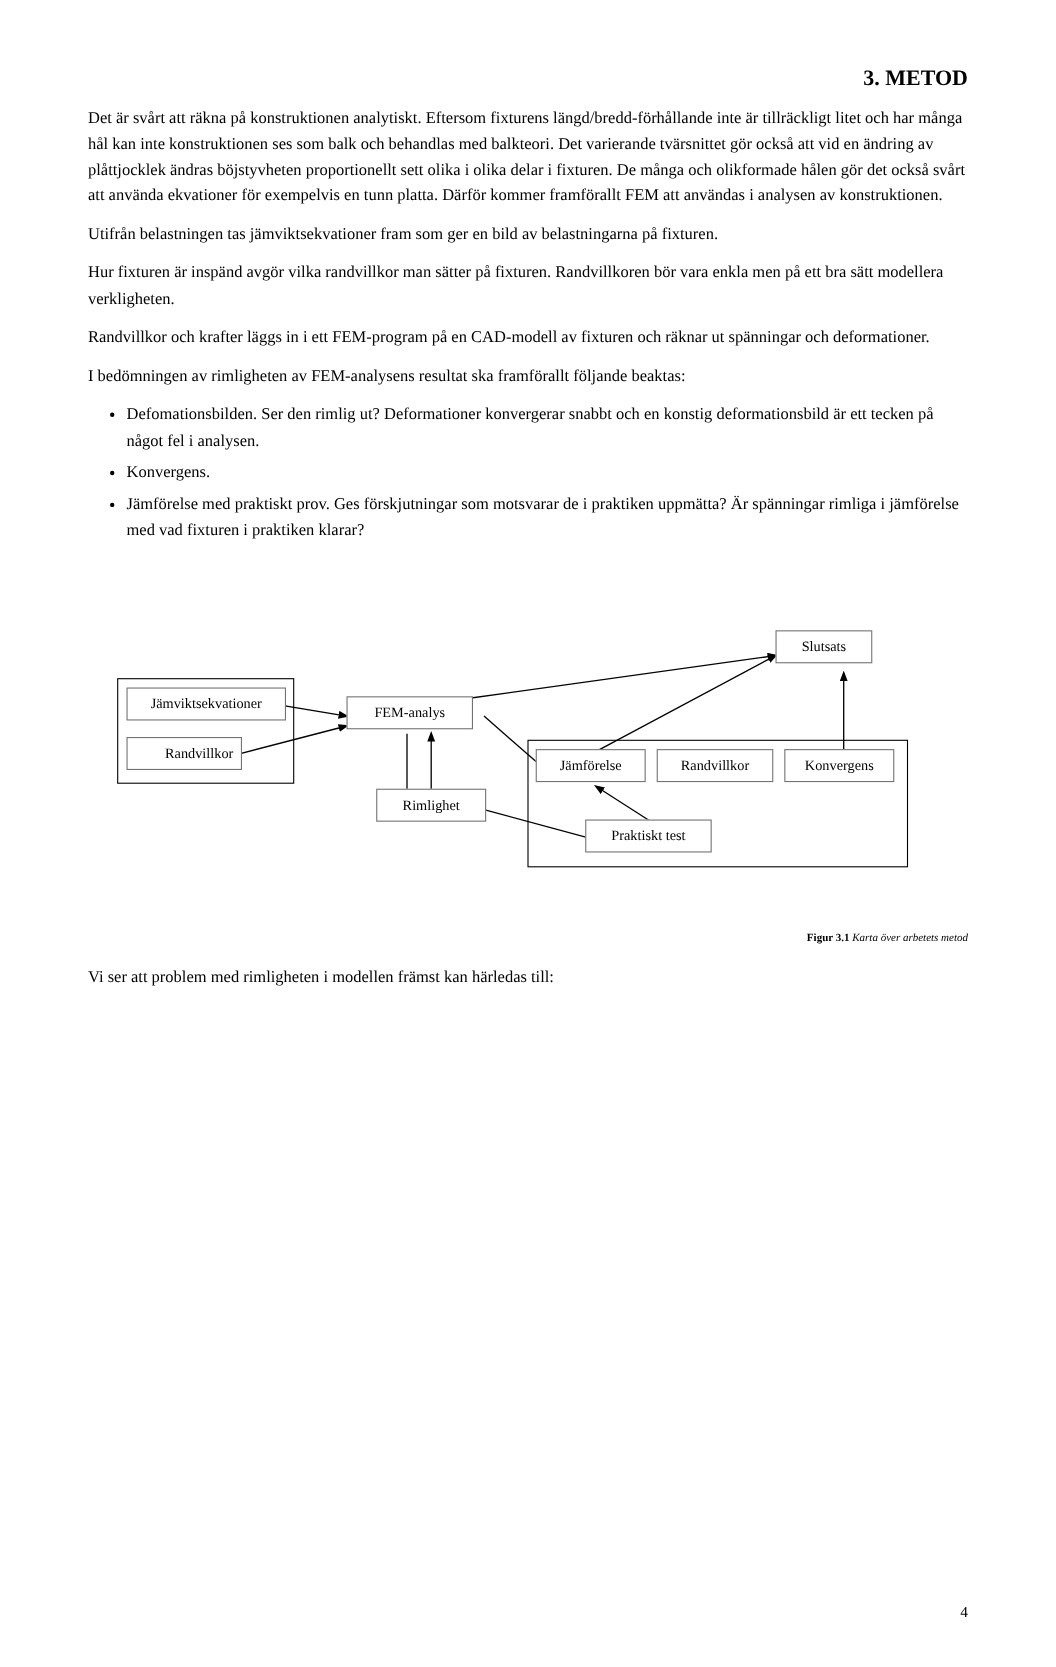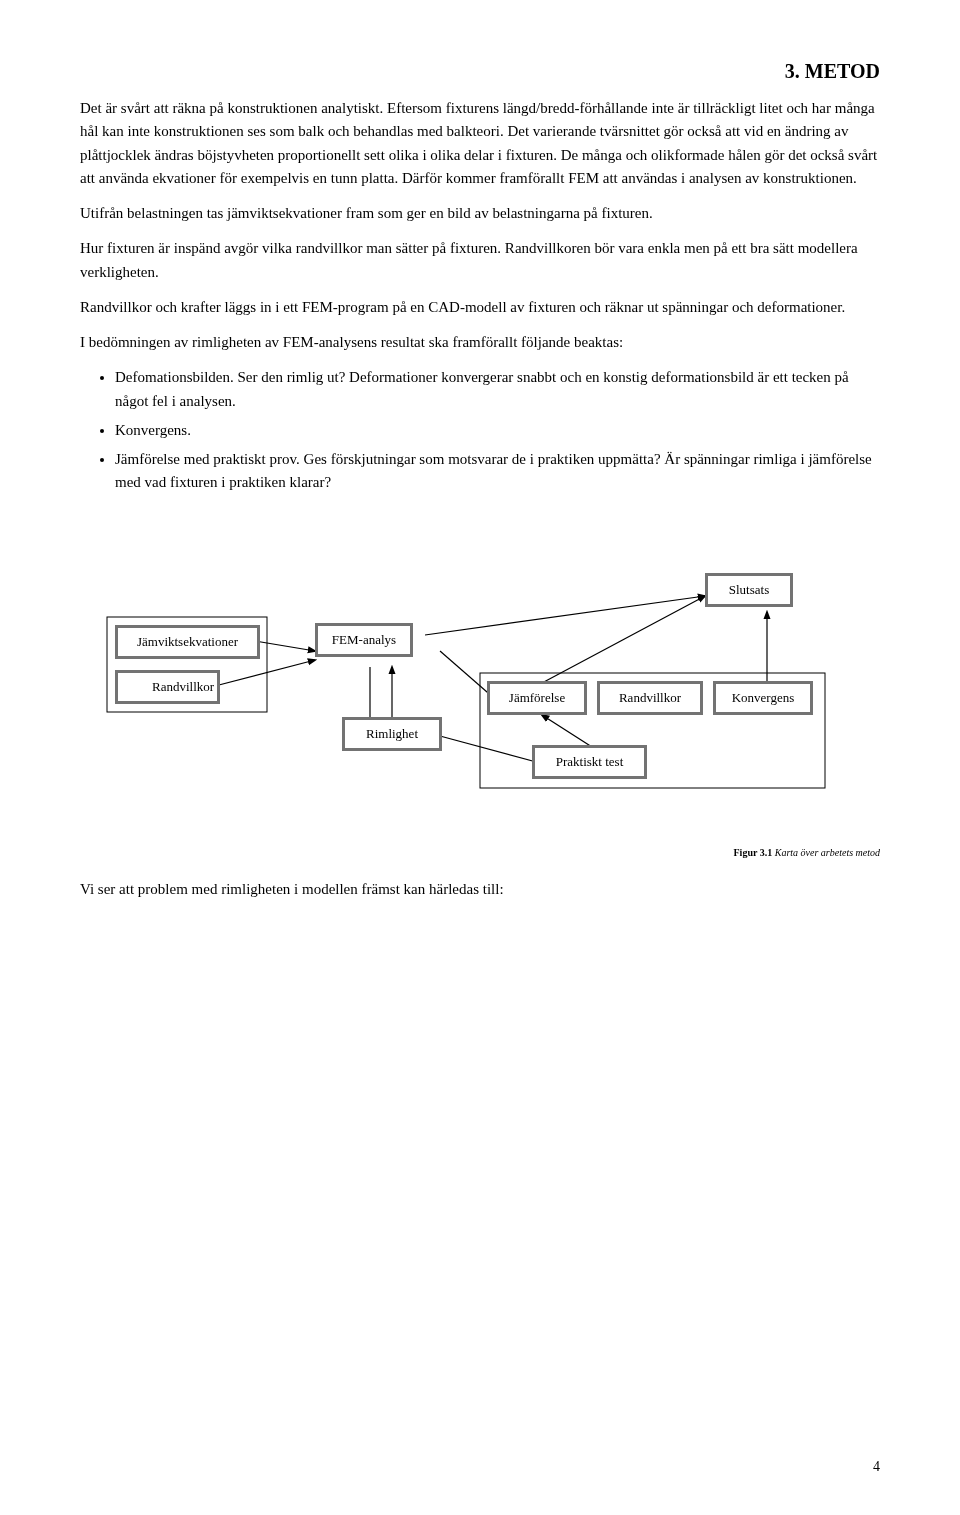--- a/index.html
+++ b/index.html
@@ -31,21 +31,21 @@
       line-height: 1.55;
     }
     .diagram-area {
       margin: 30px auto;
       position: relative;
       width: 750px;
       height: 290px;
     }
     .box {
       position: absolute;
-      border: 3px solid #737373;
+      border: 1px solid #737373;
       padding: 6px 12px;
       font-size: 13px;
       background: #fff;
       white-space: nowrap;
       text-align: center;
     }
     
     .diagram-svg {
       position: absolute;
       top: 0; left: 0;
@@ -145,21 +145,21 @@
       </marker>
     </defs>
   </svg>
 
   <div class="box" style="left:10px;top:100px;width:145px;">
     <span>Jämviktsekvationer</span>
   </div>
   <div class="box" style="left:10px;top:145px;width:105px;padding-left:34px;">
     <span>Randvillkor</span>
   </div>
-  <div class="box" style="left:210px;top:98px;width:98px;">
+  <div class="box" style="left:210px;top:108px;width:115px;">
     <span>FEM-analys</span>
   </div>
   <div class="box" style="left:237px;top:192px;width:100px;">
     <span>Rimlighet</span>
   </div>
   <div class="box" style="left:382px;top:156px;width:100px;">
     <span>Jämförelse</span>
   </div>
   <div class="box" style="left:492px;top:156px;width:106px;">
     <span>Randvillkor</span>

